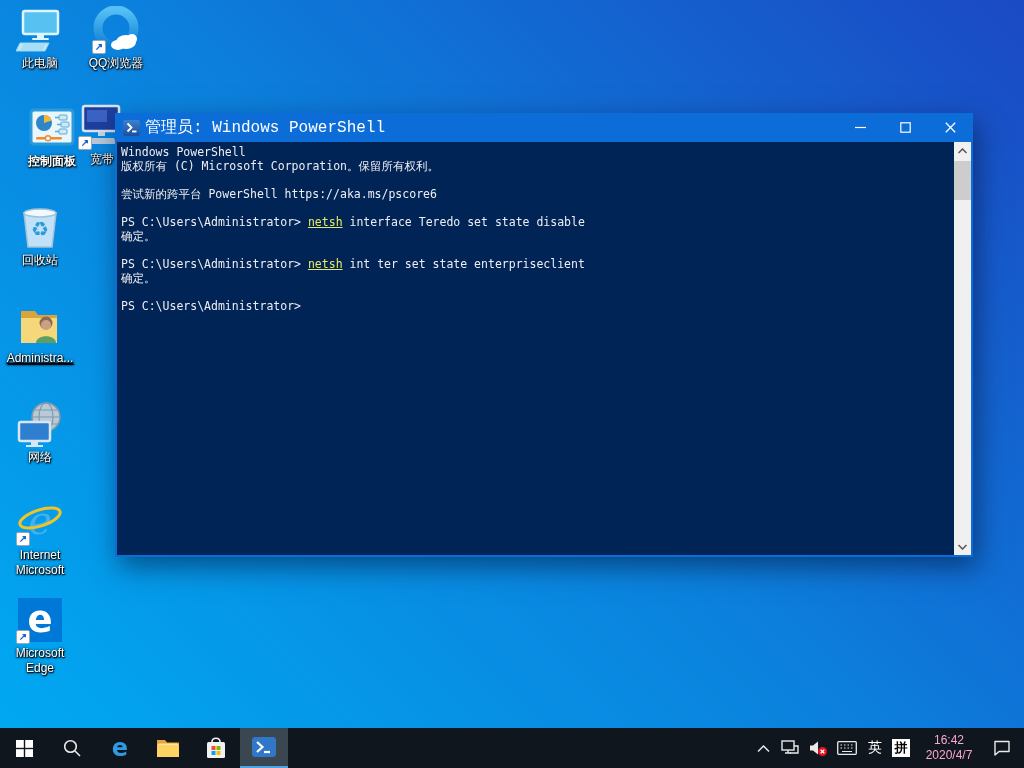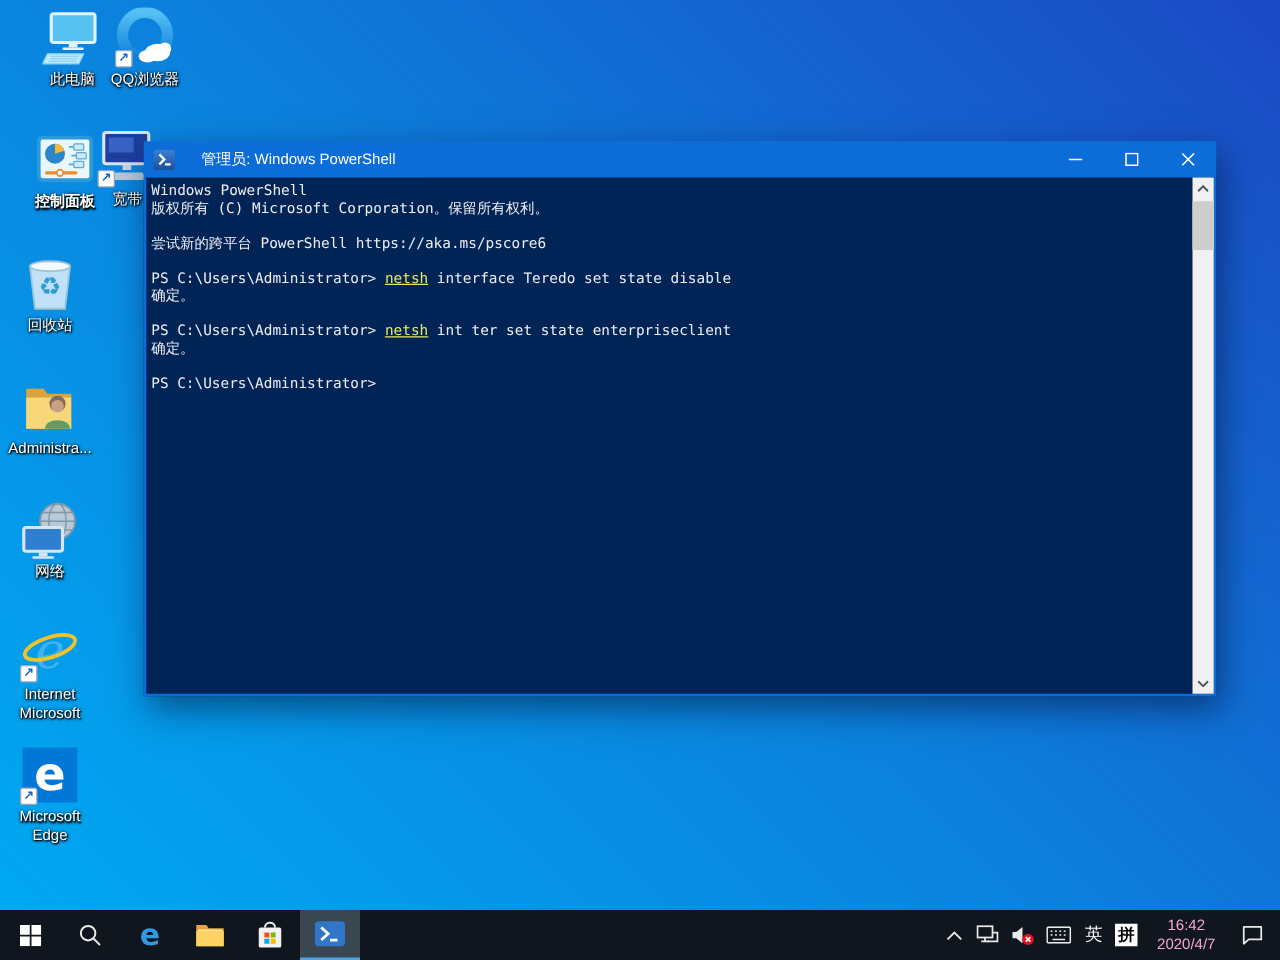--- a/index.html
+++ b/index.html
@@ -17,21 +17,21 @@
     text-shadow:0 1px 2px rgba(0,0,0,.95),0 0 3px rgba(0,0,0,.75),1px 1px 1px rgba(0,0,0,.9);}
   .shortcut-badge{position:absolute;left:0;bottom:0;width:14px;height:14px;background:#fff;border:1px solid #9aa7b5;border-radius:2px;
     display:flex;align-items:center;justify-content:center;font-size:10px;color:#1c64c8;font-weight:bold;line-height:1;}
 
   
   .ps-window{position:absolute;left:115px;top:113px;width:858px;height:444px;z-index:5;
     box-shadow:4px 10px 26px rgba(0,10,40,.5);}
   .titlebar{height:29px;background:#0c6cd8;display:flex;align-items:center;padding-left:8px;}
   .titlebar-icon{width:17px;height:16px;border-radius:2px;background:linear-gradient(180deg,#3e7fd0,#1d4f9c);
     display:flex;align-items:center;justify-content:center;flex:0 0 auto;}
-  .titlebar-title{color:#fff;font-size:12px;margin-left:21px;white-space:nowrap;}
+  .titlebar-title{color:#fff;font-size:16px;margin-left:5px;white-space:nowrap;font-family:Liberation Mono, monospace;}
   .titlebar-spacer{flex:1;}
   .tb-btn{width:45px;height:29px;display:flex;align-items:center;justify-content:center;cursor:pointer;}
   .console{position:relative;height:415px;background:#012456;border:2px solid #0c6cd8;border-top:none;padding-left:12px;}
   .console-text{position:absolute;left:0;top:0;right:19px;bottom:0;padding:3px 2px 2px 4px;
     font-family:"DejaVu Sans Mono",monospace;font-size:11.5px;line-height:14px;color:#eeeef2;
     white-space:pre-wrap;overflow:hidden;}
   .cline{min-height:14px;}
   .cmd{color:#e9e95f;text-decoration:underline;}
   .scrollbar{position:absolute;top:0;right:0;bottom:0;width:17px;background:#f0f0f0;display:flex;flex-direction:column;}
   .sb-btn{height:17px;display:flex;align-items:center;justify-content:center;cursor:pointer;flex:0 0 auto;}
@@ -47,21 +47,21 @@
   .tray-item{height:40px;display:flex;align-items:center;justify-content:center;cursor:pointer;color:#fff;}
   .tray-ime{font-size:14px;width:26px;}
   .ime-box{width:18px;height:18px;background:#fff;color:#000;font-size:13px;font-weight:bold;
     display:flex;align-items:center;justify-content:center;}
   .tray-clock{flex-direction:column;font-size:12px;line-height:15px;width:70px;color:#f9a8d4;text-align:center;}
   svg{display:block;}
 </style>
 </head>
 <body>
 
-<div class="icon-cell" style="left:20px;top:6px;">
+<div class="icon-cell" style="left:2px;top:6px;">
   <div class="icon-art">
     <svg width="48" height="48" viewBox="0 0 48 48">
       <rect x="7" y="5" width="35" height="23" rx="2" fill="#57c2f2" stroke="#dff5fe" stroke-width="2.5"></rect>
       <rect x="21" y="29" width="7" height="3" fill="#dff5fe"></rect>
       <rect x="16" y="32" width="17" height="2" rx="1" fill="#dff5fe"></rect>
       <path d="M4 37 L33 37 L29 45 L0 45 Z" fill="#bfe9fb" stroke="#8fd2f0" stroke-width="1"></path>
       <path d="M7 39 L29 39 M6 41 L28 41 M5 43 L27 43" stroke="#8fd2f0" stroke-width="1"></path>
     </svg>
   </div>
   <div class="icon-label">此电脑</div>
@@ -120,21 +120,21 @@
   <div class="icon-art">
     <svg width="48" height="48" viewBox="0 0 48 48">
       <path d="M8 10 L40 10 L36 44 L12 44 Z" fill="rgba(225,240,250,.85)" stroke="#9fc3d8" stroke-width="1.5"></path>
       <ellipse cx="24" cy="10" rx="16" ry="4" fill="#f2fafd" stroke="#9fc3d8" stroke-width="1.5"></ellipse>
       <text x="24" y="33" font-size="20" text-anchor="middle" fill="#2e9bd6" font-family="DejaVu Sans, sans-serif">♻</text>
     </svg>
   </div>
   <div class="icon-label">回收站</div>
 </div>
 
-<div class="icon-cell" style="left:2px;top:301px;">
+<div class="icon-cell" style="left:2px;top:301px;text-decoration:underline;">
   <div class="icon-art">
     <svg width="48" height="48" viewBox="0 0 48 48">
       <path d="M5 10 L19 10 L22 14 L41 14 L41 42 L5 42 Z" fill="#d9a43c"></path>
       <path d="M5 17 L41 17 L41 42 L5 42 Z" fill="#f6d77a"></path>
       <circle cx="30" cy="22" r="6.5" fill="#8a6a52"></circle>
       <circle cx="30" cy="24" r="5" fill="#c9a184"></circle>
       <path d="M20 42 C20 33 40 33 40 42 Z" fill="#5f9e63"></path>
     </svg>
   </div>
   <div class="icon-label">Administra...</div>

